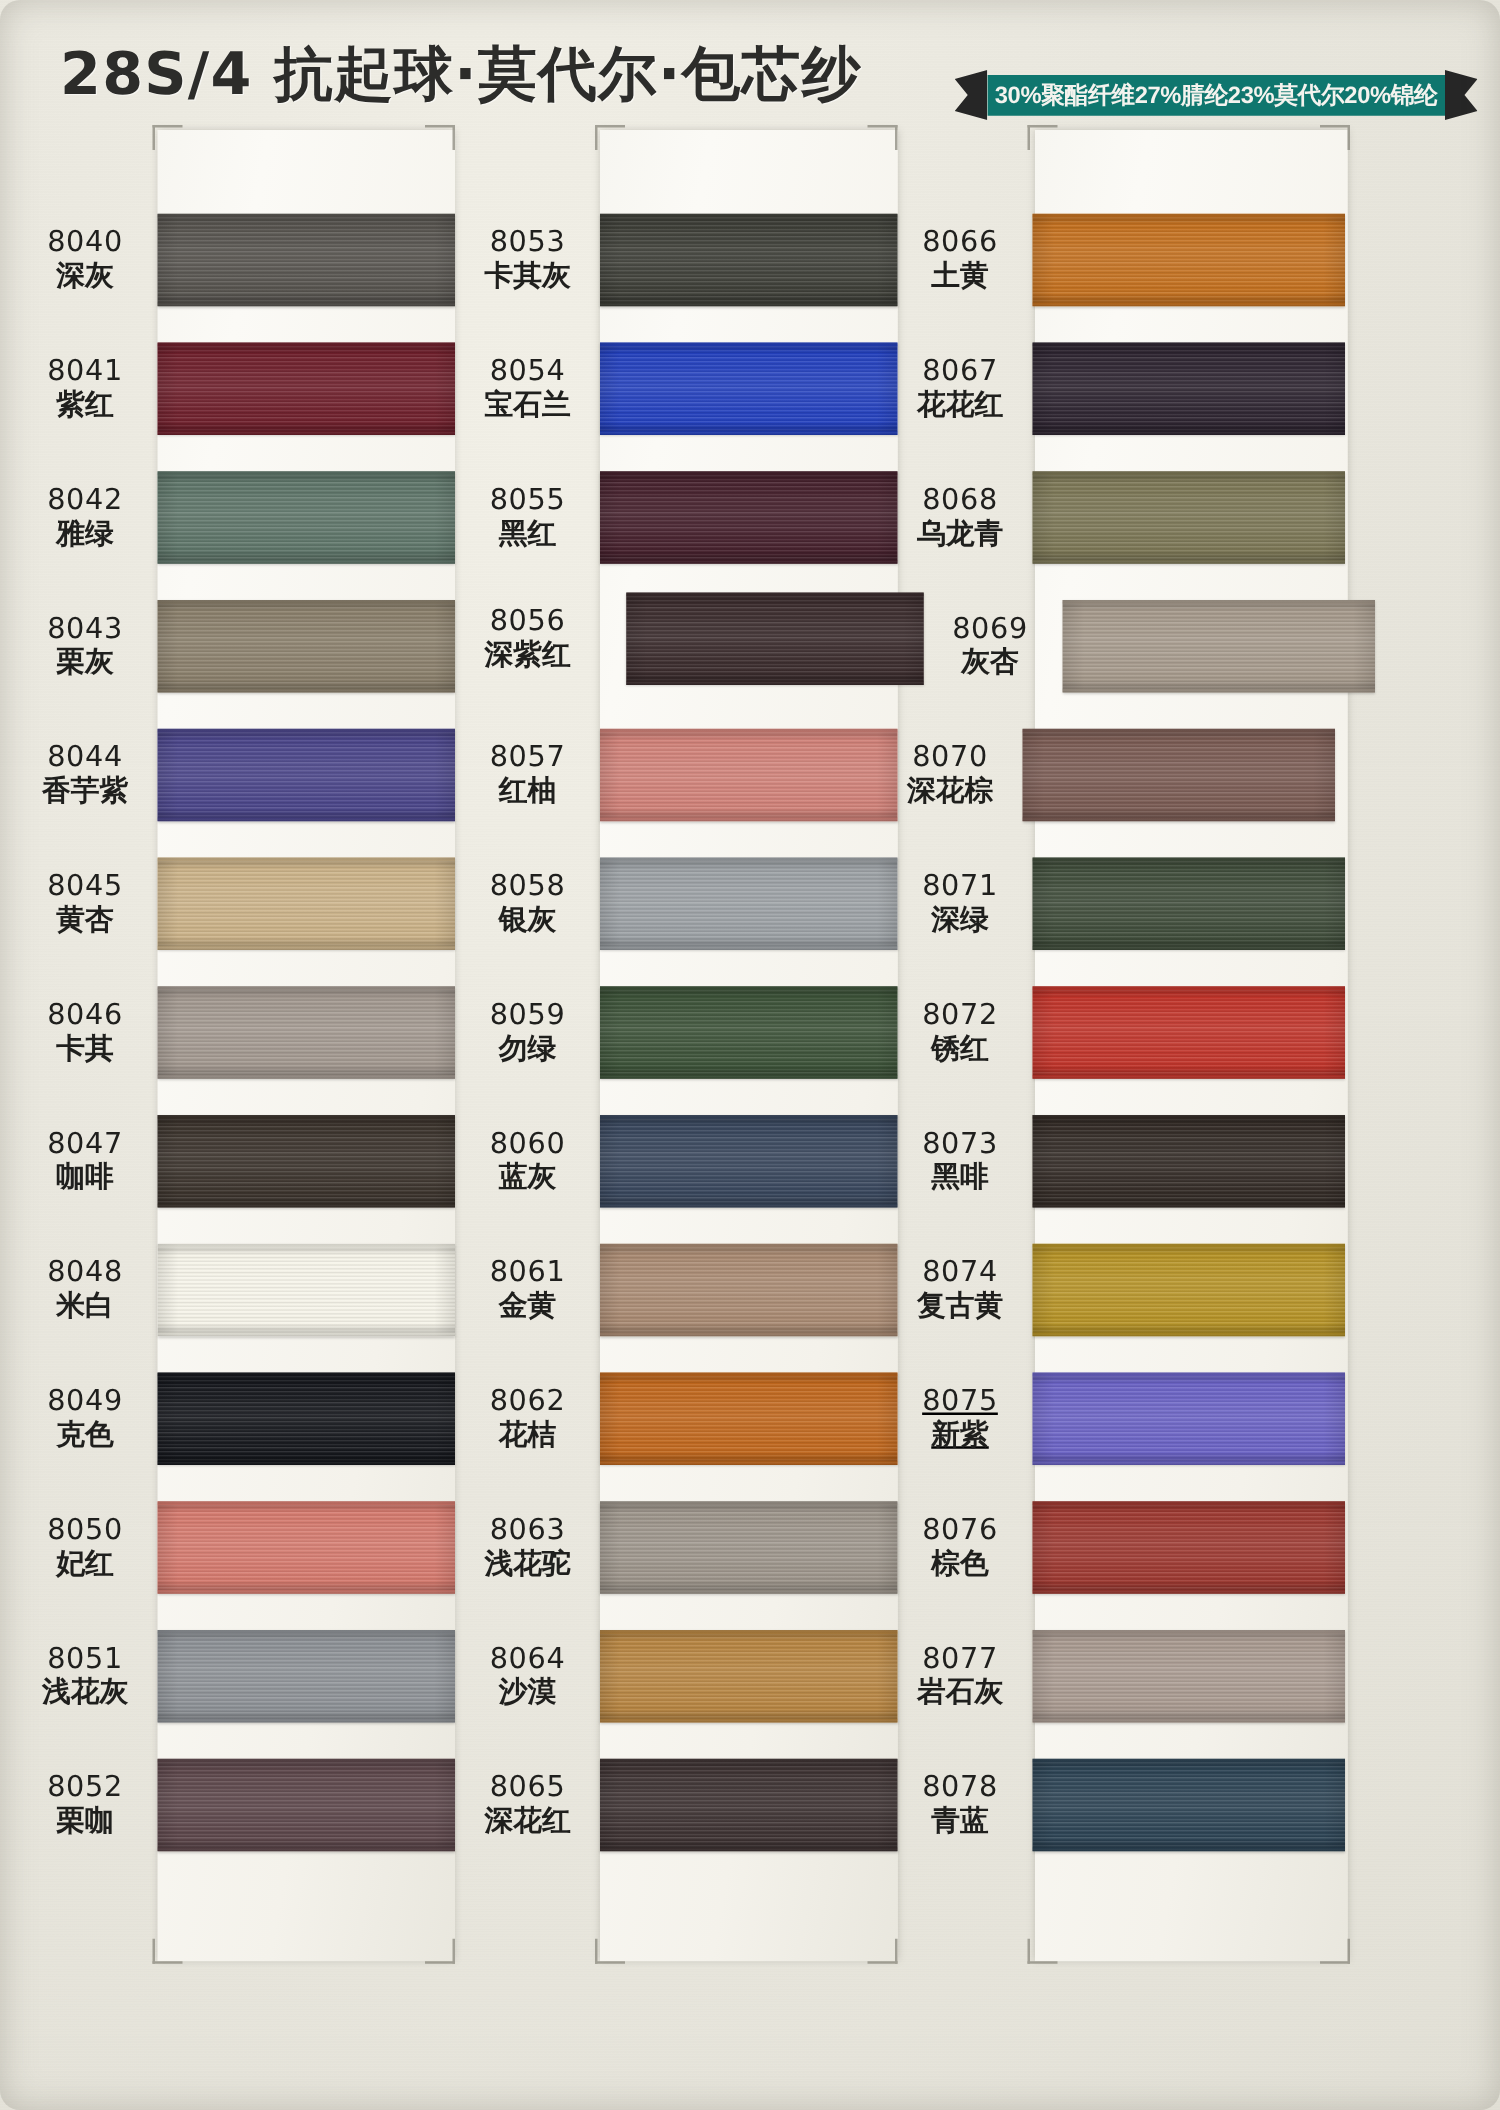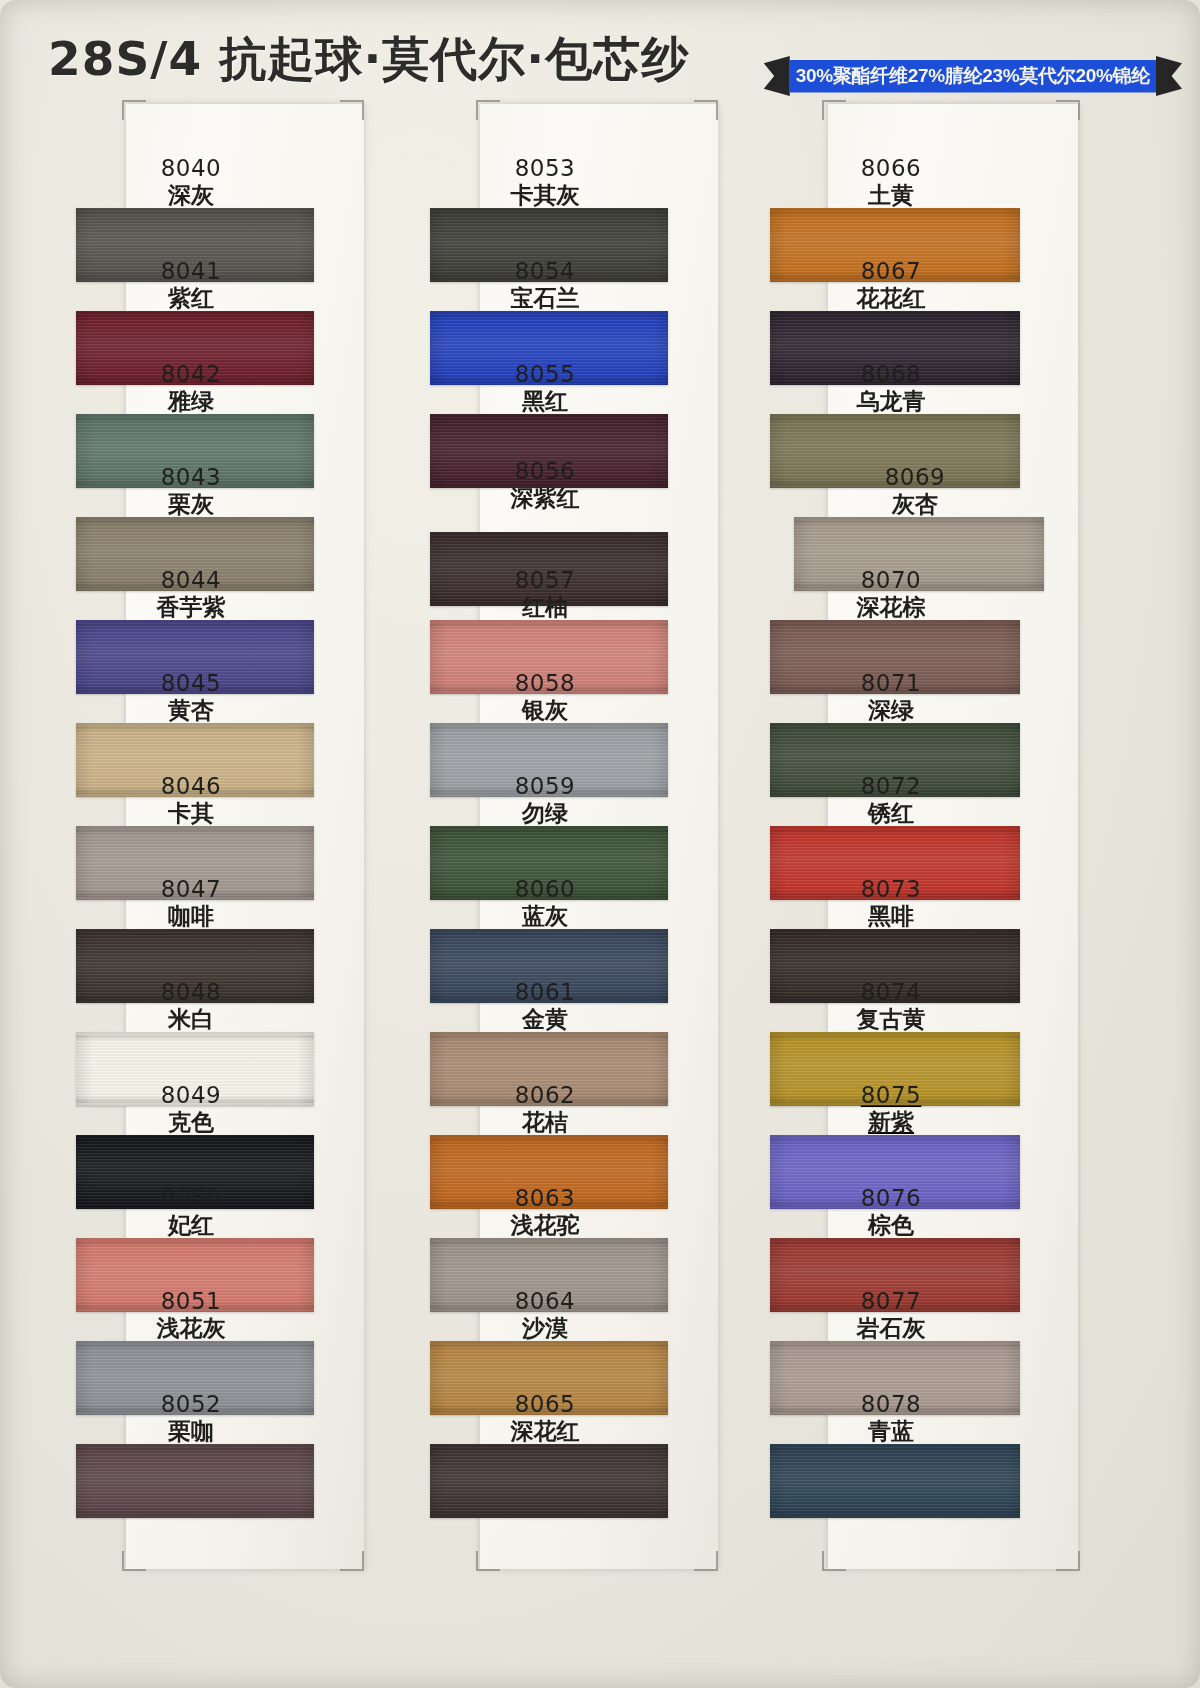--- a/index.html
+++ b/index.html
@@ -62,21 +62,21 @@
   .comp-banner {
     position: absolute;
     right: 18px;
     top: 30px;
     height: 40px;
     display: flex;
     align-items: center;
   }
   .comp-ribbon {
     position: relative;
-    background: #1d4ed8;
+    background: #0f766e;
     color: #f4f3ee;
     height: 33px;
     display: flex;
     align-items: center;
     padding: 0 6px;
     font-size: 19px;
     font-weight: 700;
     letter-spacing: -0.3px;
     white-space: nowrap;
     clip-path: polygon(0 0, 100% 0, 100% 100%, 0 100%);
@@ -137,21 +137,20 @@
   .column.c2 .bracket.br { left: 338px; }
 
   
   .row {
     position: absolute;
     left: 0;
     width: 350px;
     height: 103px;
     display: flex;
     align-items: center;
-    flex-direction: column;
   }
   .label {
     width: 104px;
     text-align: center;
     color: #1f1f1d;
     line-height: 1.08;
     flex: none;
     padding-right: 4px;
   }
   .code {
@@ -541,21 +540,21 @@
       <div class="row" style="top: 369px; margin-left: 24px;">
         <div class="label">
           <div class="code">8069</div>
           <div class="cname">灰杏</div>
         </div>
         <div class="swatch" style="background: rgb(166, 154, 140);">
           <div class="fuzz" style="top: -3px; background: linear-gradient(rgba(166, 154, 140, 0) 0%, rgba(166, 154, 140, 0.533) 100%);"></div>
           <div class="fuzz" style="bottom: -3px; background: linear-gradient(0deg, rgba(166, 154, 140, 0) 0%, rgba(166, 154, 140, 0.533) 100%);"></div>
         </div>
       </div>
-      <div class="row" style="top: 472px;">
+      <div class="row" style="top: 472px; justify-content: flex-end;">
         <div class="label">
           <div class="code">8070</div>
           <div class="cname">深花棕</div>
         </div>
         <div class="swatch" style="background: rgb(122, 91, 83);">
           <div class="fuzz" style="top: -3px; background: linear-gradient(rgba(122, 91, 83, 0) 0%, rgba(122, 91, 83, 0.533) 100%);"></div>
           <div class="fuzz" style="bottom: -3px; background: linear-gradient(0deg, rgba(122, 91, 83, 0) 0%, rgba(122, 91, 83, 0.533) 100%);"></div>
         </div>
       </div>
       <div class="row" style="top: 575px;">

